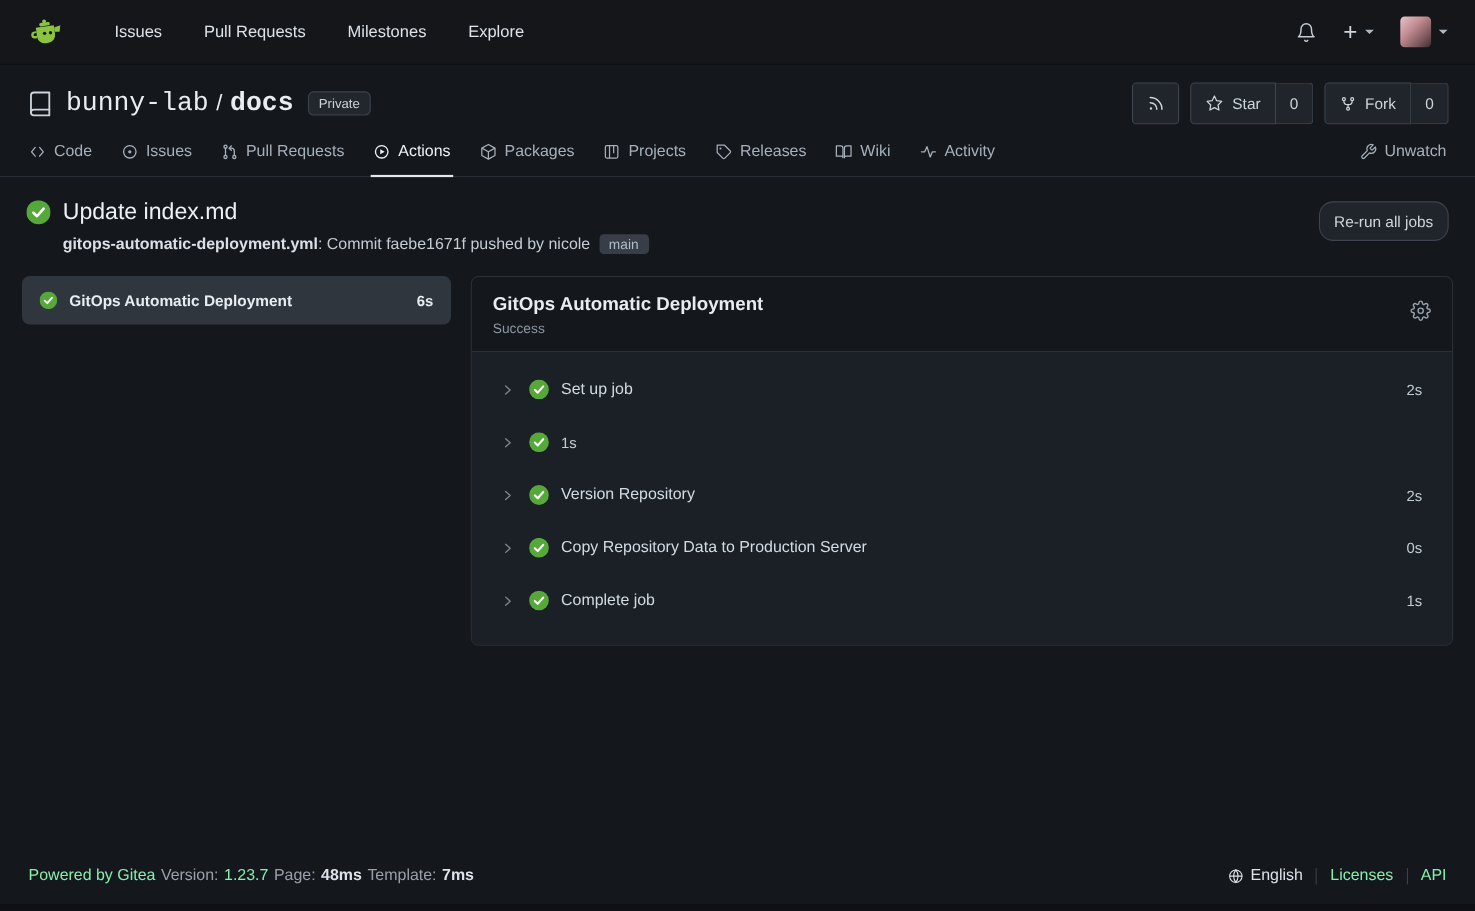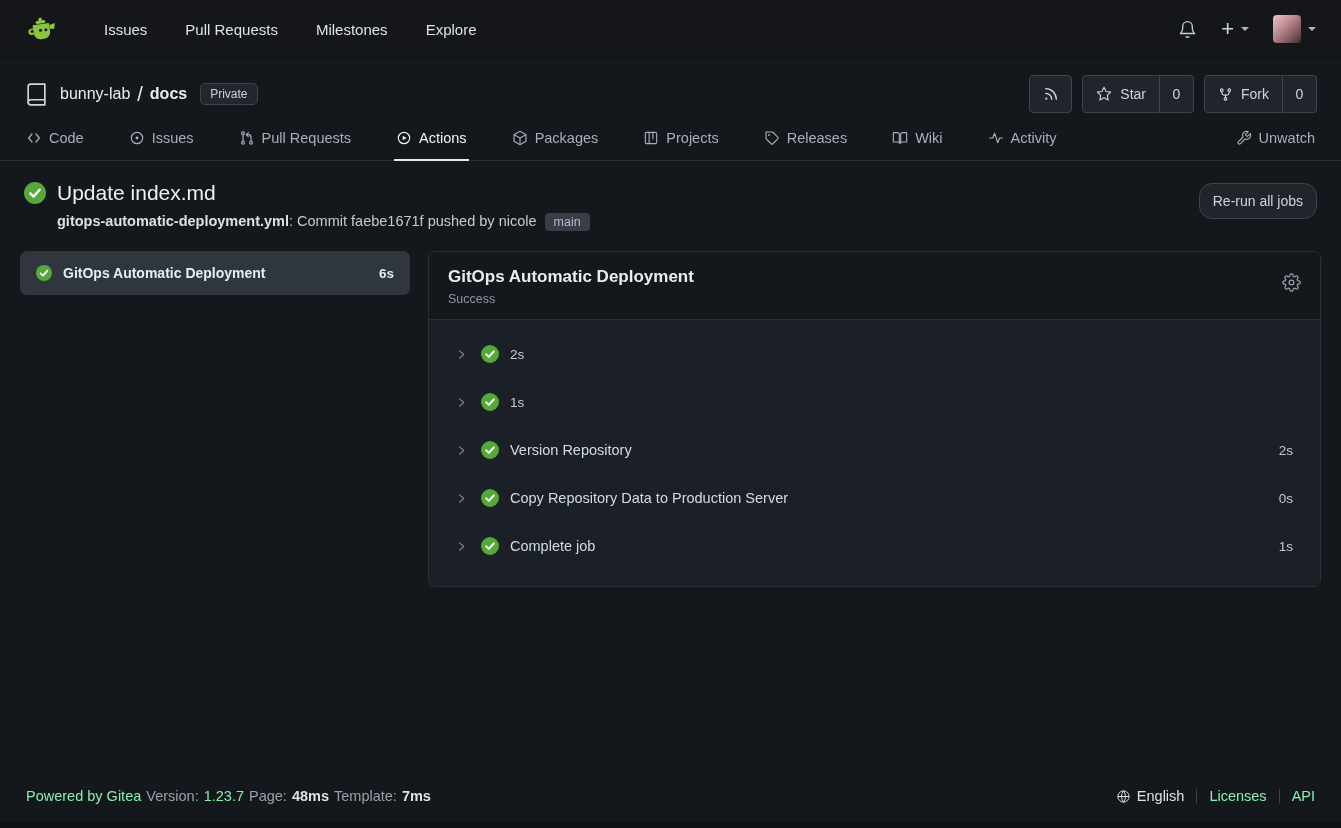--- a/index.html
+++ b/index.html
@@ -27,37 +27,37 @@
   .caret { width: 0; height: 0; border: 4px solid transparent; border-top-color: #aeb7c0;
            margin-left: 7px; margin-top: 4px; display: inline-block; }
   .avatar { width: 28px; height: 28px; border-radius: 4px;
             background: linear-gradient(135deg, #e8c4cd 0%, #c08a90 40%, #7a565a 75%, #3c2e30 100%); }
   .avatar-wrap { display: flex; align-items: center; }
 
   
   .repo-header { padding: 16px 24px 0; border-bottom: 1px solid #2a2f37; }
   .repo-title-row { display: flex; align-items: center; }
   .repo-icon { color: #cdd5dd; margin-right: 11px; display: flex; }
-  .repo-owner, .repo-nm { font-size: 16px; color: #e8edf2; }
+  .repo-owner, .repo-nm { font-size: 24px; color: #e8edf2; font-family: Liberation Mono, monospace; }
   .repo-sep { font-size: 20px; color: #e8edf2; margin: 0 7px; }
   .repo-nm { font-weight: 700; }
   .chip-private { margin-left: 13px; font-size: 12px; color: #c9d1d9; background: #22272e;
                   border: 1px solid #3d444d; border-radius: 5px; padding: 3px 9px; }
   .repo-actions { margin-left: auto; display: flex; gap: 10px; }
   .btn { display: flex; align-items: center; gap: 8px; background: #20252c; border: 1px solid #3d444d;
          color: #cdd5dd; font-size: 14px; height: 38px; padding: 0 13px; border-radius: 4px; }
   .btn.icon-only { width: 43px; justify-content: center; padding: 0; }
   .btn-group { display: flex; }
   .btn-group .btn { border-radius: 4px 0 0 4px; }
   .count { display: flex; align-items: center; justify-content: center; min-width: 34px; height: 38px;
            background: #20252c; border: 1px solid #3d444d; border-left: none;
            border-radius: 0 4px 4px 0; font-size: 14px; color: #cdd5dd; padding: 0 10px; }
 
   
-  .tabs { display: flex; align-items: flex-end; gap: 41px; margin-top: 15px; }
+  .tabs { display: flex; align-items: flex-end; gap: 22px; margin-top: 15px; }
   .tab { display: flex; align-items: center; gap: 7px; color: #a6b0bb; font-size: 14.5px;
          padding: 2px 2px 13px; border-bottom: 2px solid transparent; margin-bottom: -1px; }
   .tab.active { color: #f0f3f6; border-bottom-color: #e2e8ee; }
   .tab-settings { margin-left: auto; }
 
   
   .run-header { display: flex; align-items: flex-start; padding: 20px 24px 16px; }
   .run-title-row { display: flex; align-items: center; gap: 11px; }
   .run-title { font-size: 21px; font-weight: 400; color: #eef1f4; }
   .run-sub { display: block; margin: 8px 0 0 33px; font-size: 14.5px; color: #c3ccd4; }
@@ -346,20 +346,21 @@
           <svg width="11" height="11" viewBox="0 0 24 24" fill="none" stroke="currentColor" stroke-width="2.6" stroke-linecap="round" stroke-linejoin="round">
               <polyline points="8 4 17 12 8 20"></polyline>
             </svg>
         </span>
         <span>
           <svg width="18" height="18" viewBox="0 0 16 16">
               <circle cx="8" cy="8" r="8" fill="#57a83b"></circle>
               <path d="M4.6 8.3 7 10.6l4.4-5" fill="none" stroke="#fff" stroke-width="1.7" stroke-linecap="round" stroke-linejoin="round"></path>
             </svg>
         </span>
+        <span class="step-name">Set up job</span>
         <span class="step-duration">2s</span>
       </div>
 
       <div class="step">
         <span class="step-chevron">
           <svg width="11" height="11" viewBox="0 0 24 24" fill="none" stroke="currentColor" stroke-width="2.6" stroke-linecap="round" stroke-linejoin="round">
               <polyline points="8 4 17 12 8 20"></polyline>
             </svg>
         </span>
         <span>

